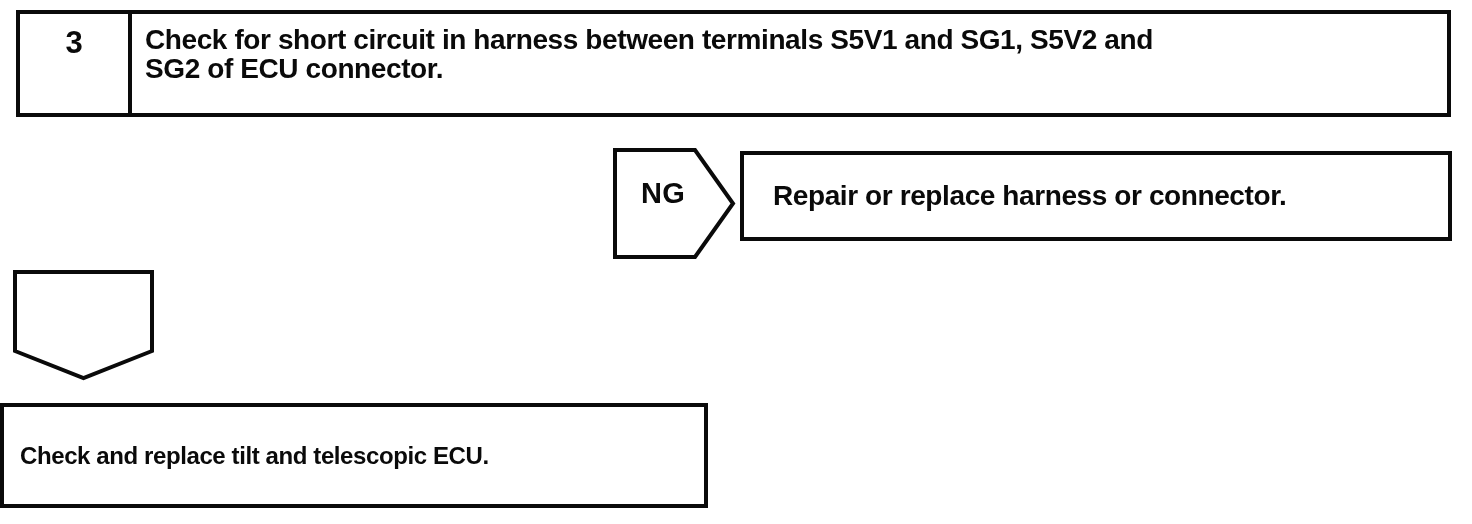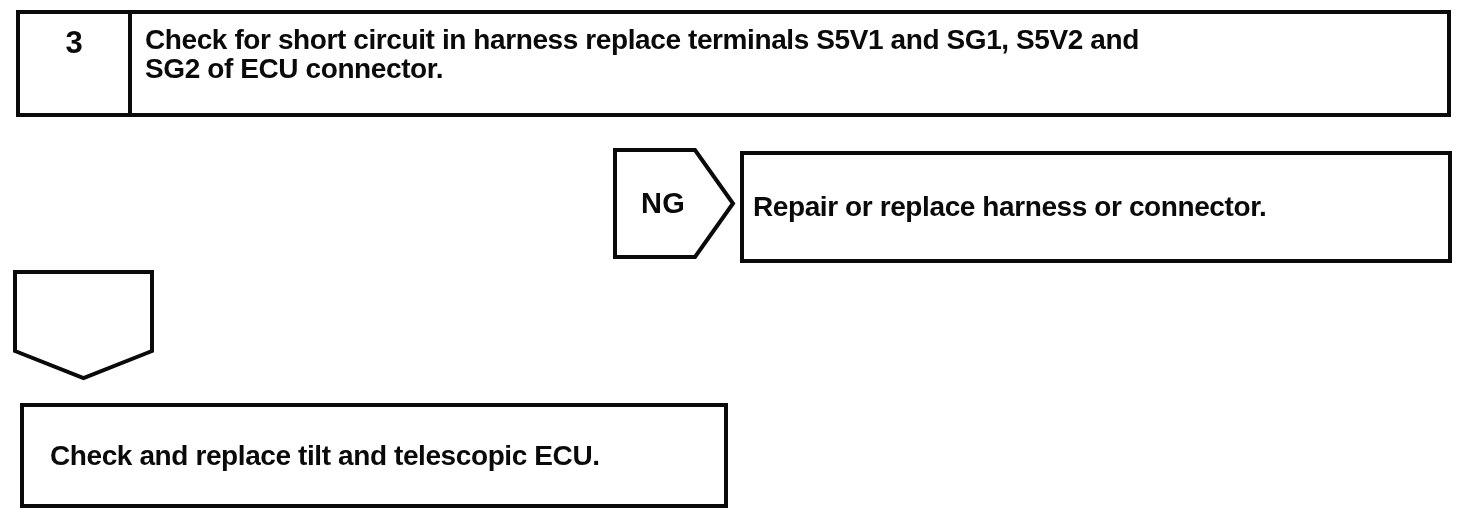--- a/index.html
+++ b/index.html
@@ -49,62 +49,62 @@
     padding: 11px 14px 0 13px;
     font-size: 28px;
     line-height: 29px;
     letter-spacing: -0.4px;
     white-space: pre-line;
   }
   .repair-box {
     left: 740px;
     top: 151px;
     width: 712px;
-    height: 112px;
+    height: 90px;
     display: flex;
     align-items: center;
-    padding-left: 9px;
+    padding-left: 29px;
     font-size: 28px;
     letter-spacing: -0.4px;
   }
   .result-box {
-    left: 20px;
+    left: 0;
     top: 403px;
     width: 708px;
     height: 105px;
     display: flex;
     align-items: center;
-    padding-left: 26px;
-    font-size: 28px;
+    padding-left: 16px;
+    font-size: 24px;
     letter-spacing: -0.4px;
   }
   .connector {
     position: absolute;
   }
   .connector-label {
     position: absolute;
     display: flex;
     align-items: center;
     justify-content: center;
     font-size: 29px;
     letter-spacing: 0.3px;
   }
   .ng-svg { left: 613px; top: 148px; }
-  .ng-label { left: 617px; top: 150px; width: 92px; height: 107px; }
+  .ng-label { left: 617px; top: 140px; width: 92px; height: 107px; }
   .ok-svg { left: 13px; top: 270px; }
   .ok-label { left: 15px; top: 272px; width: 137px; height: 79px; }
 </style>
 </head>
 <body>
 
 <div class="canvas">
 
   <div class="box step-box">
     <div class="num-cell">3</div>
-    <div class="text-cell">Check for short circuit in harness replace terminals S5V1 and SG1, S5V2 and
+    <div class="text-cell">Check for short circuit in harness between terminals S5V1 and SG1, S5V2 and
 SG2 of ECU connector.</div>
   </div>
 
   <svg class="connector ng-svg" width="124" height="112" viewBox="0 0 124 112">
     <polygon points="2,2 82,2 120,55.5 82,109 2,109" fill="#ffffff" stroke="#0a0a0a" stroke-width="4" stroke-linejoin="miter"></polygon>
   </svg>
   <div class="connector-label ng-label">NG</div>
 
   <div class="box repair-box">
     <span>Repair or replace harness or connector.</span>

